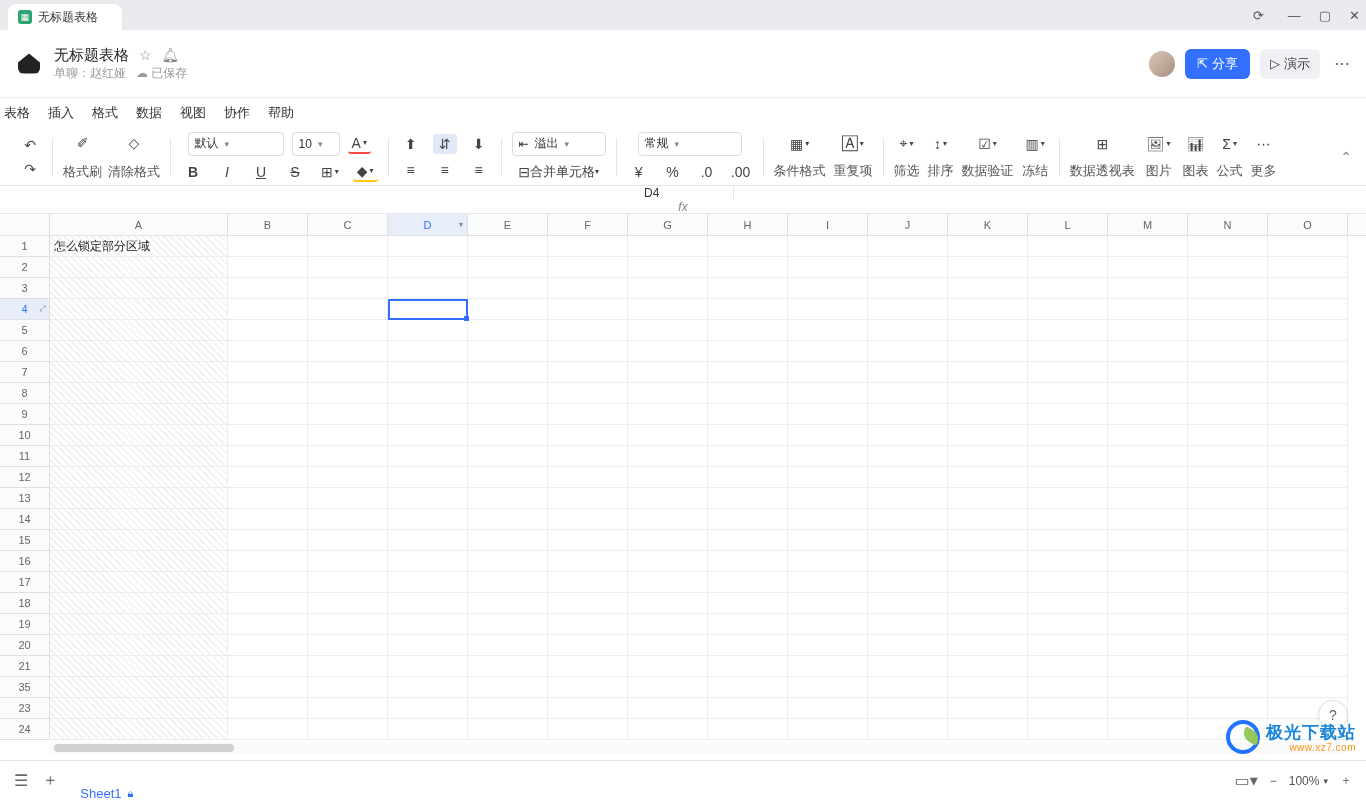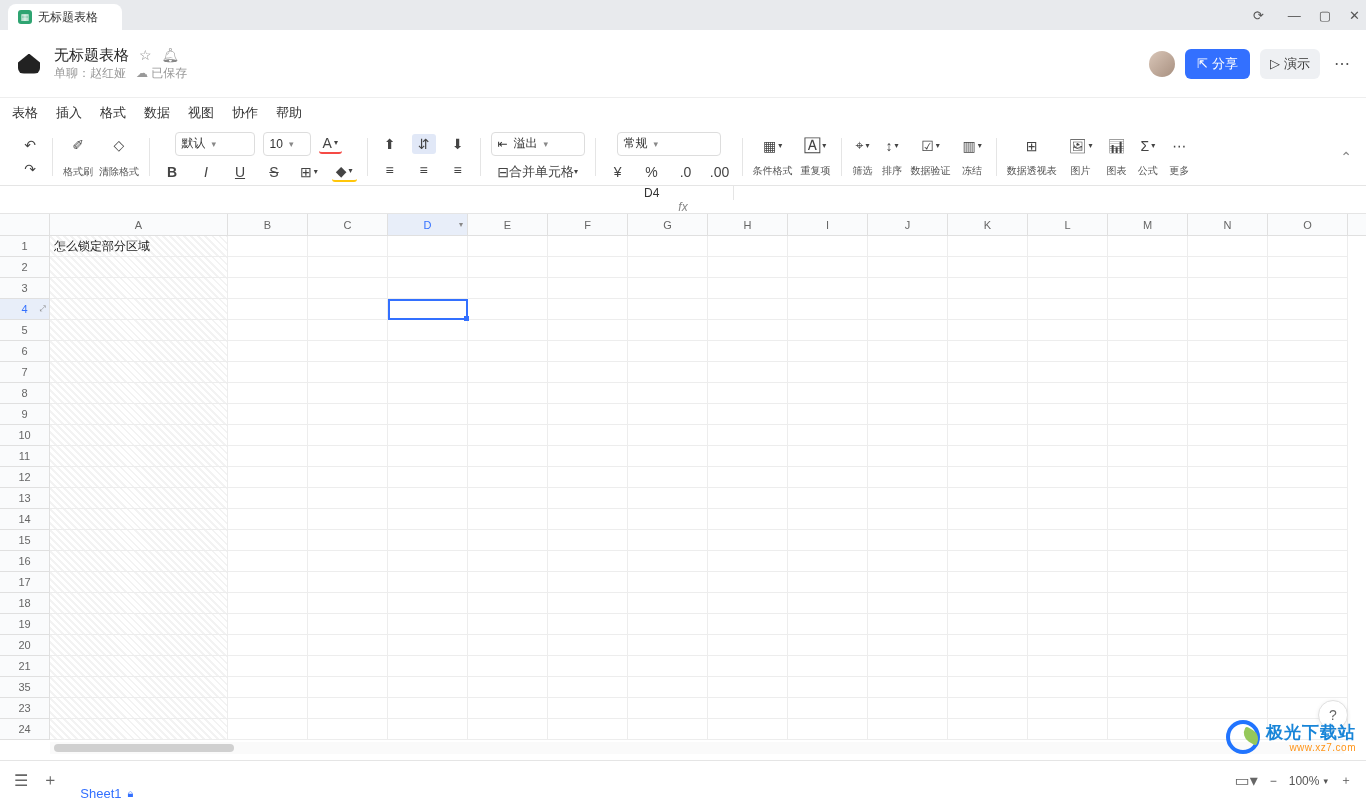--- a/index.html
+++ b/index.html
@@ -21,33 +21,33 @@
 .doc-title-row h1 { font-size: 15px; font-weight: 500; color: #222; }
 .star-ic, .bell-ic { color: #888; font-size: 14px; }
 .doc-sub { font-size: 12px; color: #999; display: flex; align-items: center; gap: 10px; }
 .hdr-right { position: absolute; right: 12px; display: flex; align-items: center; gap: 10px; }
 .avatar { width: 26px; height: 26px; border-radius: 50%; background: linear-gradient(135deg,#d9c6b8,#a89080); }
 .share-btn { background: #3370ff; color: #fff; border: none; border-radius: 6px; padding: 6px 12px; font-size: 13px; display: flex; align-items: center; gap: 4px; cursor: pointer; }
 .present-btn { background: #eef0f3; border: none; border-radius: 6px; padding: 6px 10px; font-size: 13px; color: #333; display: flex; align-items: center; gap: 4px; cursor: pointer; }
 .more-ic { color: #555; padding: 4px; cursor: pointer; font-size: 16px; }
 
 
-.menubar { height: 30px; display: flex; align-items: center; gap: 18px; padding: 0 12px; font-size: 13px; color: #333; }
+.menubar { height: 30px; display: flex; align-items: center; gap: 18px; padding: 0 4px; font-size: 13px; color: #333; }
 .menubar span { cursor: pointer; }
 
 
 .toolbar { height: 58px; border-bottom: 1px solid #e5e5e5; display: flex; align-items: center; padding: 0 14px; position: relative; }
 .tb-group { display: flex; flex-direction: column; align-items: center; justify-content: center; height: 100%; padding: 0 4px; }
 .tb-sep { width: 1px; height: 38px; background: #e5e5e5; margin: 0 6px; }
 .tb-iconrow { display: flex; gap: 6px; align-items: center; }
 .tb-iconrow.stack { flex-direction: column; gap: 4px; }
 .tb-btn { width: 24px; height: 20px; display: flex; align-items: center; justify-content: center; color: #444; cursor: pointer; font-size: 14px; border-radius: 3px; position: relative; }
 .tb-btn.wide { width: auto; padding: 0 4px; }
 .tb-btn.active { background: #e1e8f7; }
-.tb-label { font-size: 10px; color: #555; margin-top: 8px; }
+.tb-label { font-size: 13px; color: #555; margin-top: 8px; }
 .dd { border: 1px solid #ddd; border-radius: 4px; height: 24px; display: flex; align-items: center; padding: 0 6px; font-size: 12px; color: #333; gap: 6px; background: #fff; cursor: pointer; }
 .dd .caret { font-size: 9px; color: #888; }
 .collapse-caret { position: absolute; right: 14px; color: #888; font-size: 14px; cursor: pointer; }
 
 
 .clr-under { border-bottom: 2px solid #f54a45; }
 .clr-under-y { border-bottom: 2px solid #ffc60a; }
 
 
 .fbar { height: 28px; border-bottom: 1px solid #e5e5e5; display: flex; align-items: center; flex-direction: column; }
@@ -166,21 +166,21 @@
       </div>
       <div style="display:flex;flex-direction:column;align-items:center;gap:2px">
         <span class="tb-btn">◇</span>
         <span class="tb-label">清除格式</span>
       </div>
     </div>
   </div>
   <div class="tb-sep"></div>
   <div class="tb-group">
     <div class="tb-iconrow" style="gap:8px">
-      <div class="dd" style="width:80px">
+      <div class="dd" style="width:96px">
           <span>默认</span>
           <span class="caret">▾</span>
         </div>
       <div class="dd" style="width:48px">
           <span>10</span>
           <span class="caret">▾</span>
         </div>
       <span class="tb-btn wide clr-under">A<span class="caret" style="font-size:8px;margin-left:2px">▾</span></span>
     </div>
     <div class="tb-iconrow" style="margin-top:6px;gap:10px">

